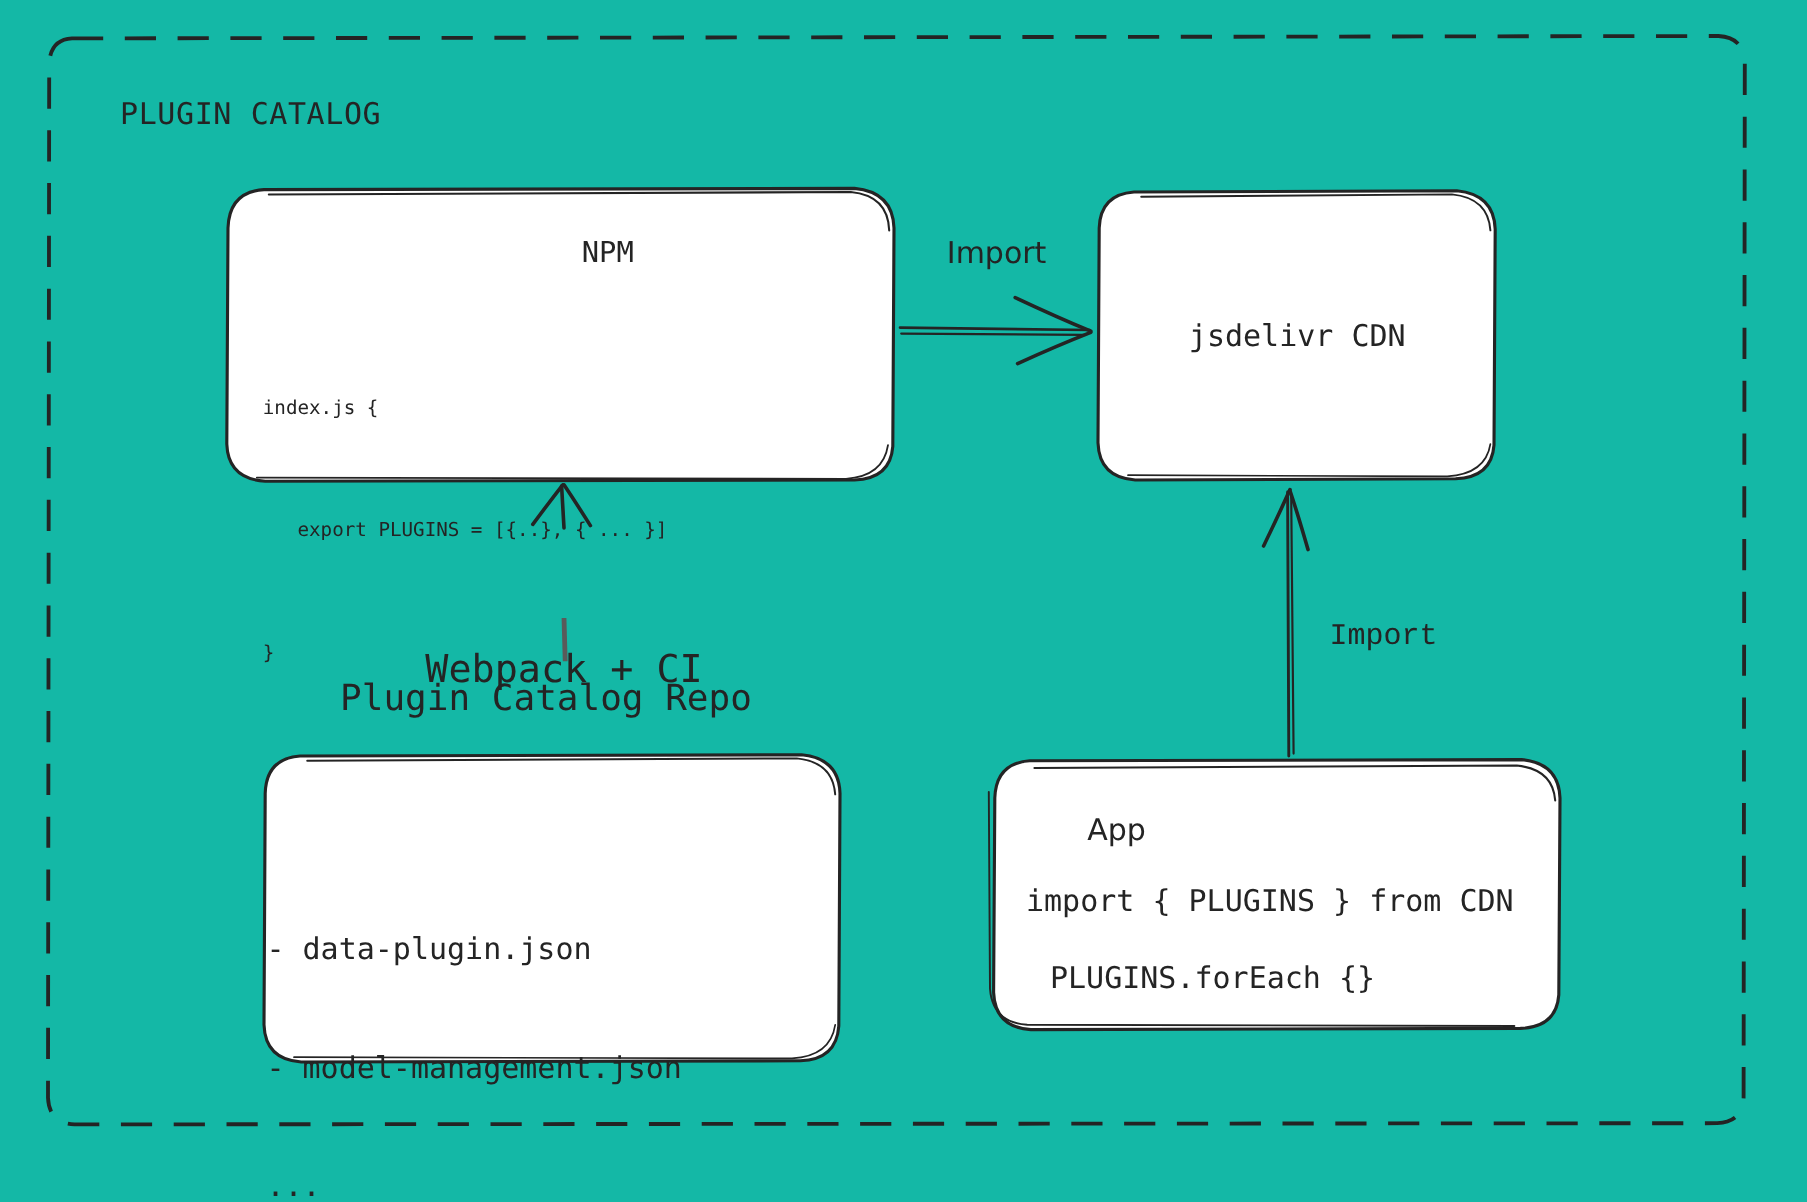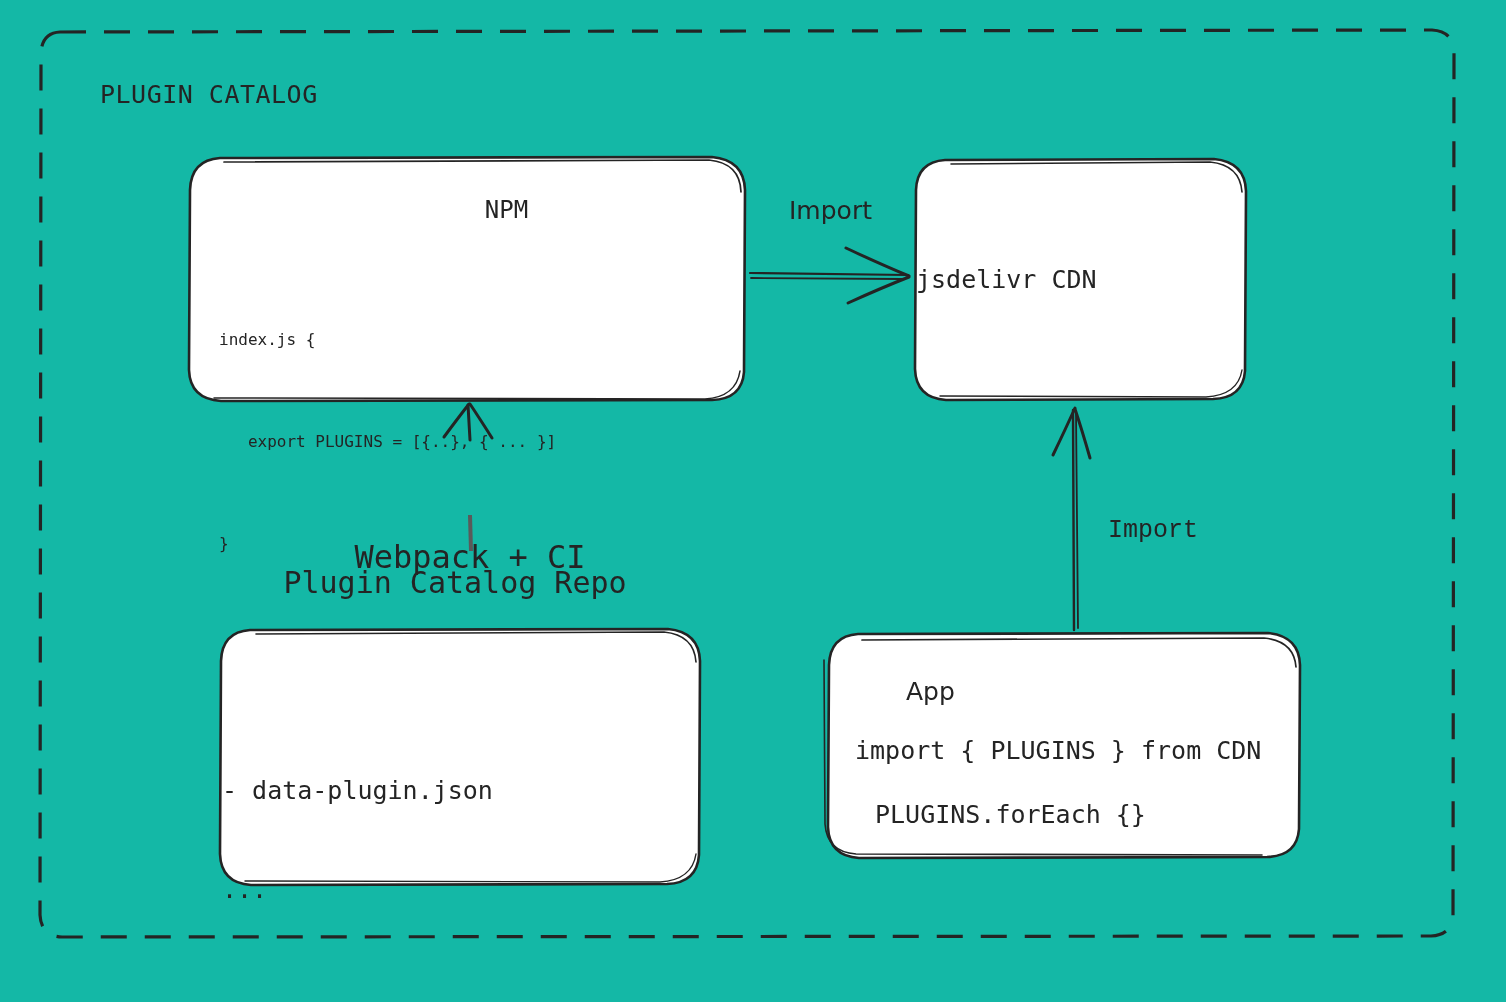--- a/index.html
+++ b/index.html
@@ -62,20 +62,21 @@
     top: 255px;
     font-size: 16px;
     line-height: 34px;
   }
 
   
   #cdn-title {
     left: 916px;
     top: 267px;
     width: 330px;
+    text-align: center;
     font-size: 25px;
   }
 
   
   #cache-label {
     left: 789px;
     top: 198px;
     font-size: 25px;
   }
 
@@ -203,20 +204,21 @@
   <div class="txt sans" id="cache-label">Import</div>
 
   <div class="txt mono" id="webpack-label">
     <div>Webpack + CI</div>
   </div>
 
   <div class="txt mono" id="repo-caption">Plugin Catalog Repo</div>
 
   <div class="txt mono" id="repo-list">
     <div>- data-plugin.json</div>
+    <div>- model-management.json</div>
     <div>...</div>
   </div>
 
   <div class="txt sans" id="app-title">App</div>
   <div class="txt mono" id="app-line1">import { PLUGINS } from CDN</div>
   <div class="txt mono" id="app-line2">PLUGINS.forEach {}</div>
 
   <div class="txt liberation-mono" id="import-label">Import</div>
 
 </div>

